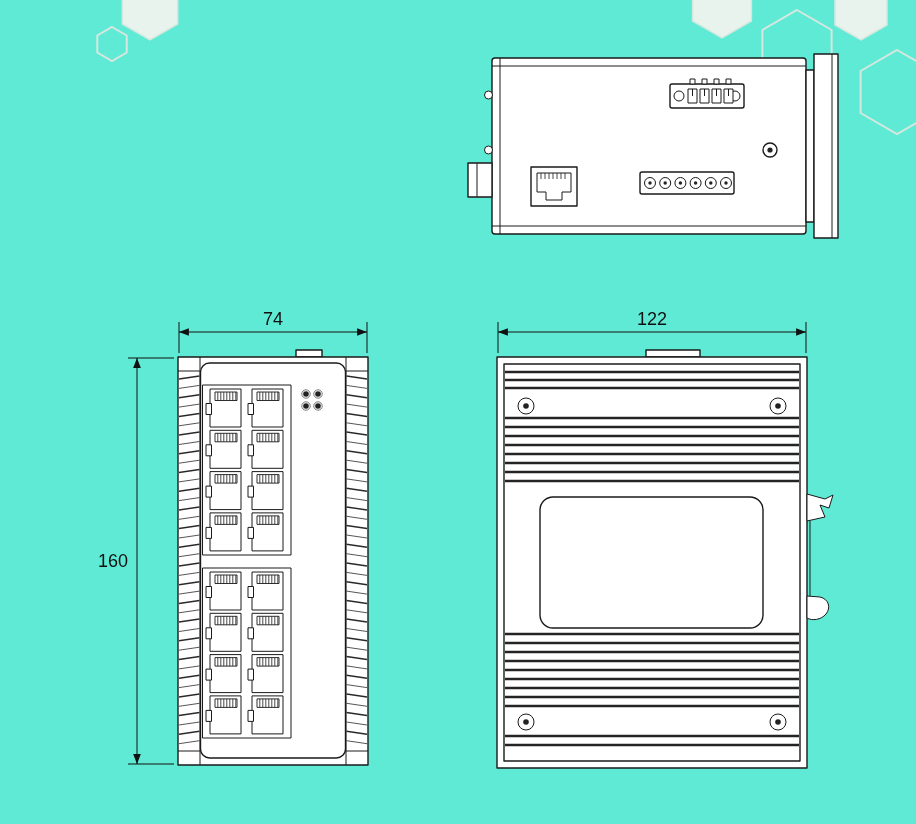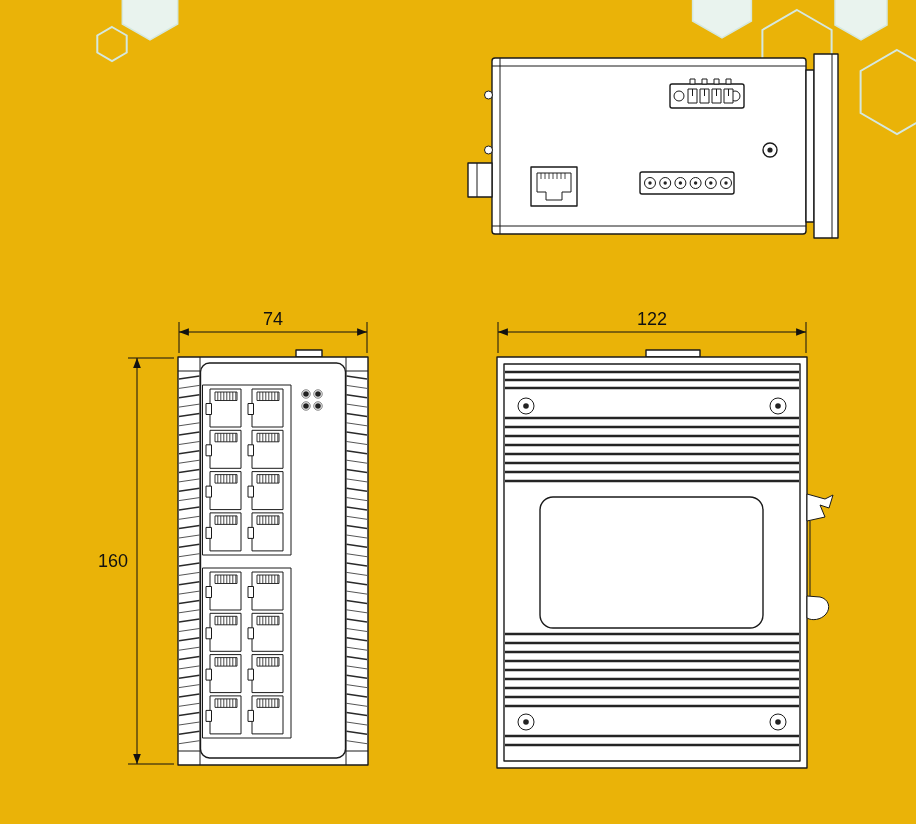--- a/index.html
+++ b/index.html
@@ -1,16 +1,16 @@
 <!DOCTYPE html>
 <html><head>
 <meta charset="utf-8">
 <style>
   html,body{margin:0;padding:0;background:#ffffff;}
-  .canvas{position:relative;width:916px;height:824px;background:#eab308;overflow:hidden;
+  .canvas{position:relative;width:916px;height:824px;background:#5eead4;overflow:hidden;
           font-family:"Liberation Sans",sans-serif;}
   svg{display:block;}
   
   .s14{stroke:#1a1a1a;stroke-width:1.4;fill:none;stroke-linejoin:round;}
   .s10{stroke:#1a1a1a;stroke-width:1;fill:none;stroke-linejoin:round;}
   .f14{stroke:#1a1a1a;stroke-width:1.4;fill:#ffffff;stroke-linejoin:round;}
   .f10{stroke:#1a1a1a;stroke-width:1;fill:#ffffff;stroke-linejoin:round;}
   .dk{fill:#222222;stroke:none;}
   .dim{stroke:#111111;stroke-width:1;fill:none;}
   .dimtext{font-family:"Liberation Sans",sans-serif;font-size:18px;fill:#111111;}

